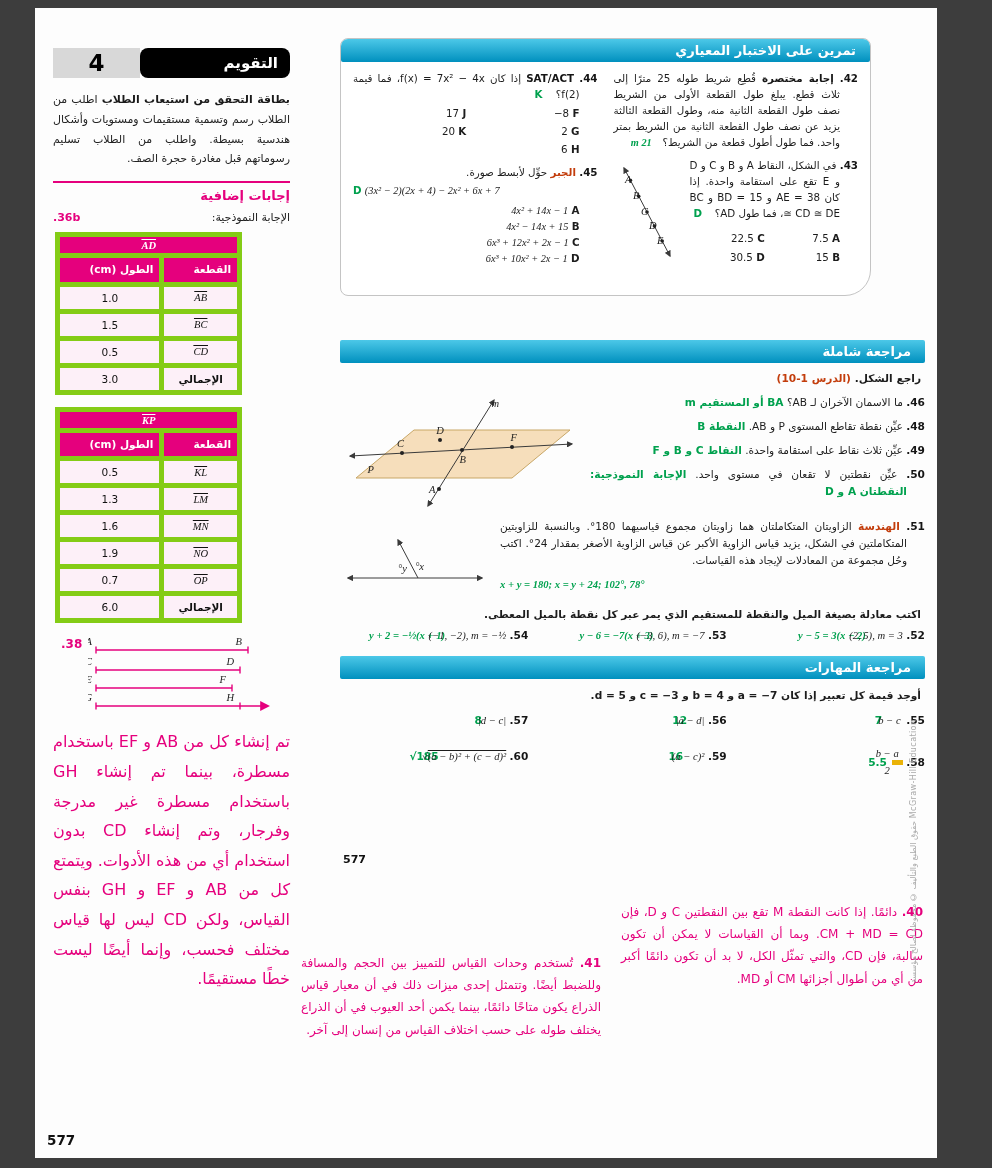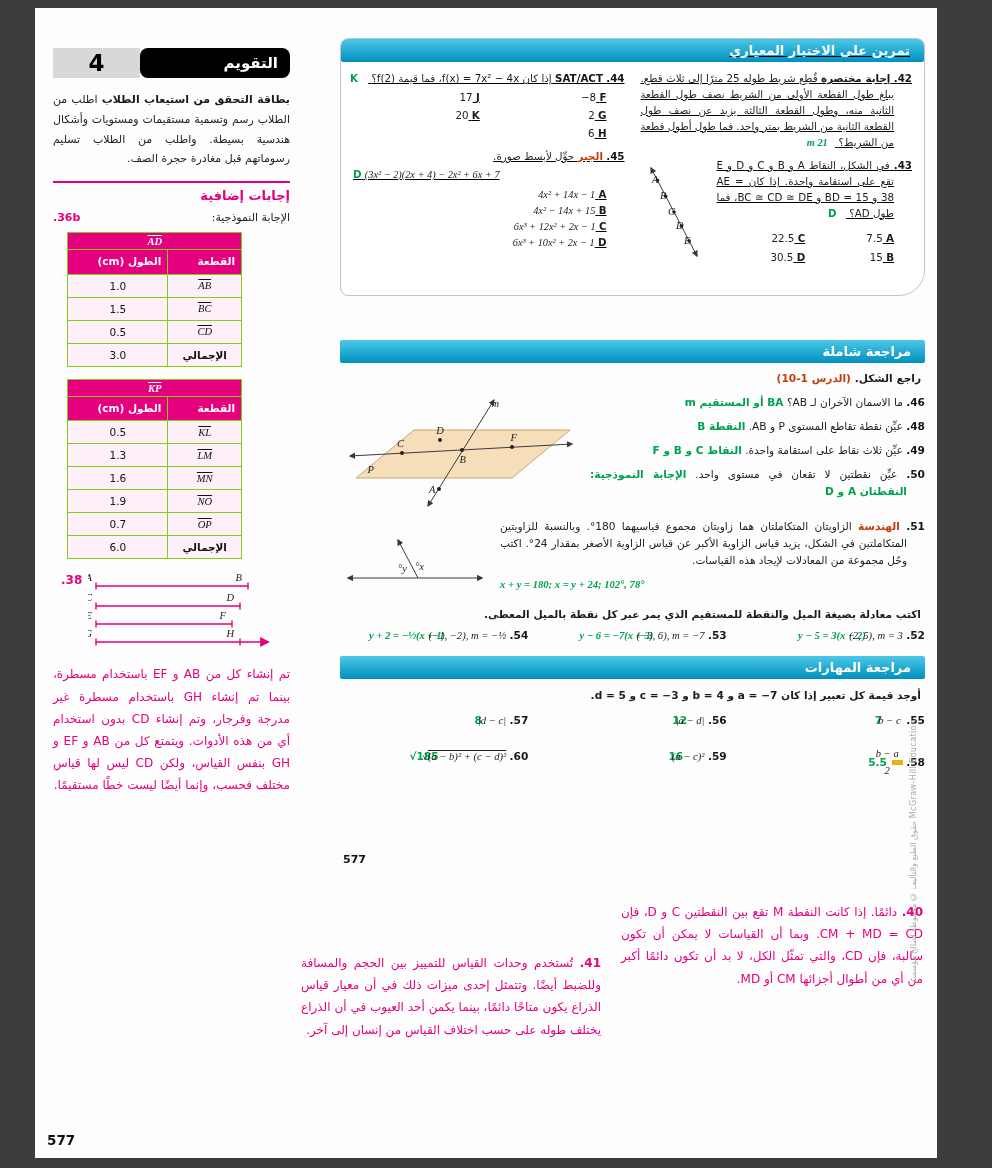--- a/index.html
+++ b/index.html
@@ -32,36 +32,36 @@
                 padding-right:12px; font-weight:bold; font-size:15px;border-radius:8px; }
   .assess-num { background:#d8d8d8; flex:1; font-size:23px; font-weight:bold; display:flex;
                 align-items:center; justify-content:center; color:#000; }
   .check { line-height:1.8; text-align:justify; margin-bottom:10px; }
   .check-h { color:#1a1a1a; }
   .addline { height:2px; background:#E5007D; margin:12px 0 5px; }
   .addtitle { color:#E5007D; font-weight:bold; font-size:13px; margin-bottom:8px; }
   .a36 { margin-bottom:8px; overflow:hidden; }
   .pnum { color:#E5007D; font-weight:bold; float:left; }
   .segtbl { border-collapse:collapse; margin:0 48px 12px auto; direction:rtl; }
-  .segtbl td { border:1px solid #84cc16; font-size:10.5px; padding:5px 6px; text-align:center;
+  .segtbl td { border:5px solid #84cc16; font-size:10.5px; padding:5px 6px; text-align:center;
                background:#fdf0f8; color:#111; min-width:62px; }
   .segtbl .ttl td { background:#E5007D; color:#fff; font-weight:bold; padding:2px; }
   .segtbl .hdr td { background:#E5007D; color:#fff; font-weight:bold; line-height:1.3;padding-left:29px; }
   .segcell { font-family:"Liberation Serif", serif; font-style:italic; text-decoration:overline; }
   .segtbl tr:last-child .segcell { font-family:"DejaVu Sans", sans-serif; font-style:normal;
                text-decoration:none; font-weight:bold; }
   .tbl-title { font-family:"Liberation Serif", serif; font-style:italic; text-decoration:overline; }
   .a38wrap { position:relative; margin-top:6px; }
   .pnum38 { position:absolute; left:8px; top:0; color:#E5007D; font-weight:bold; font-size:12px; }
   .fig38 { display:block; margin:14px 12px 6px 26px; }
-  .pinknote { color:#E5007D; line-height:1.85; text-align:justify; margin-top:8px; font-size:12px; }
-
-  
-  .tp-box { position:absolute; left:305px; top:30px; width:585px; min-height:258px;
-            border:1.5px solid #c4c4c4; border-radius:8px 8px 26px 8px; background:#fff; overflow:hidden;text-decoration:underline; }
+  .pinknote { color:#E5007D; line-height:1.85; text-align:justify; margin-top:8px; font-size:16px; }
+
+  
+  .tp-box { position:absolute; left:305px; top:30px; width:531px; min-height:258px;
+            border:1.5px solid #c4c4c4; border-radius:8px 8px 26px 8px; background:#fff; overflow:hidden; }
   .tp-cols { display:flex; gap:16px; padding:9px 12px 10px; font-size:10.3px; line-height:1.55; color:#1c1c1c; }
   .tp-col { flex:1; min-width:0; }
   .grid2 { display:grid; grid-template-columns:1fr 1fr; text-indent:0; margin-top:9px; row-gap:3px; }
   .grid2c { display:grid; grid-template-columns:1fr 1fr; text-indent:0; margin-top:3px; row-gap:2px; }
   .choice .cl { font-weight:bold; }
   .fig43 { float:left; margin:4px 10px 2px 0; }
   .clearfix::after { content:""; display:block; clear:both; }
   .ltrline { direction:ltr; text-align:left; text-indent:0; margin:2px 0 4px; }
 
   

